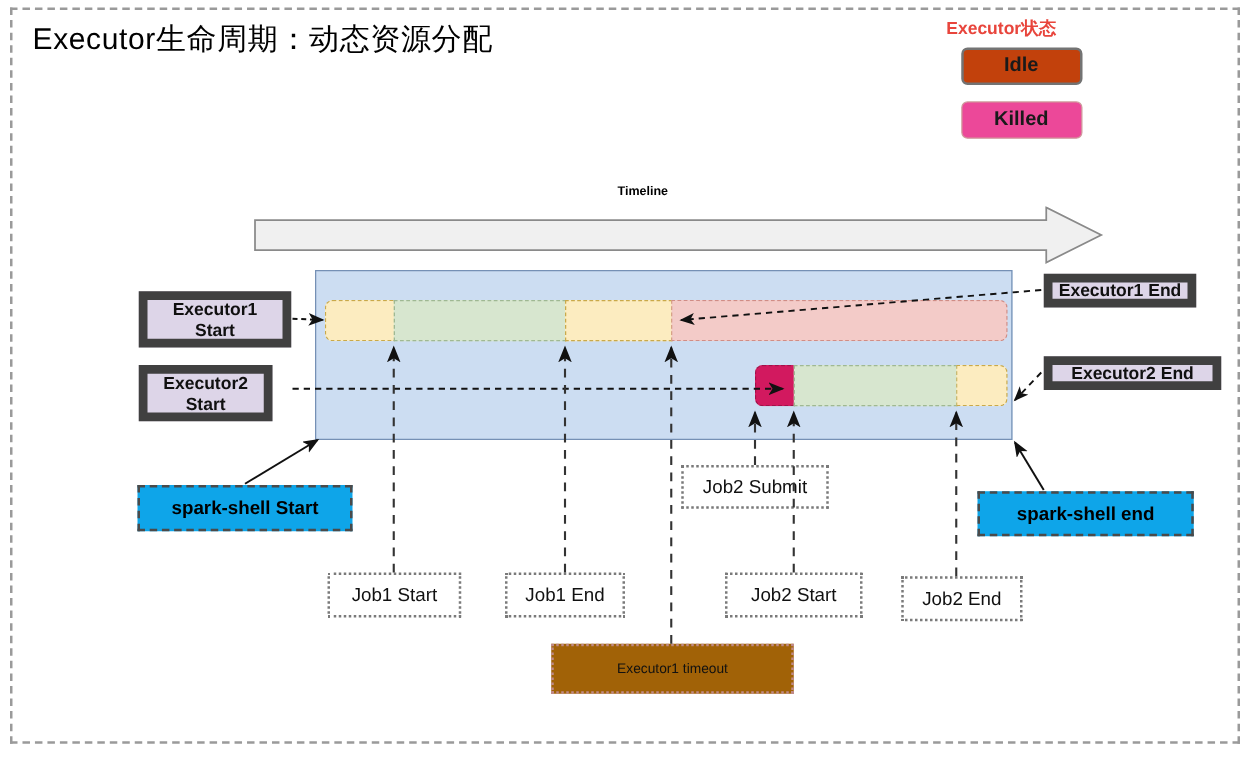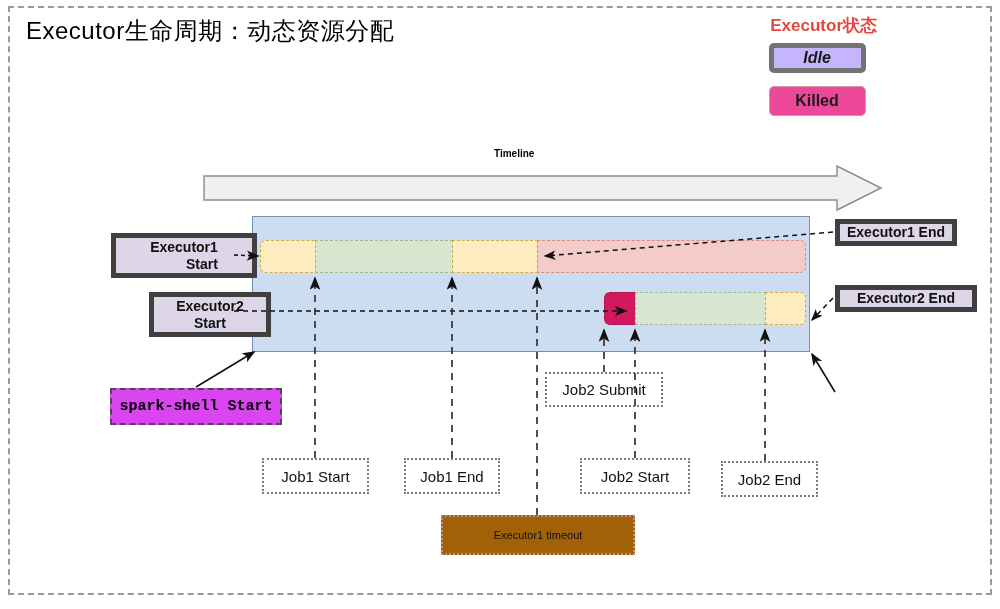--- a/index.html
+++ b/index.html
@@ -39,42 +39,42 @@
     white-space: nowrap;
   }
   
   .legend {
     position: absolute;
     left: 757px;
     top: 14px;
     width: 120px;
   }
   .legend-title {
-    font-size: 17px;
+    font-size: 14px;
     font-weight: bold;
     color: #e8453c;
-    text-align: right;
+    text-align: left;
     margin-bottom: 6px;
     white-space: nowrap;
   }
   .legend-chip {
     width: 97px;
     height: 30px;
     margin: 0 auto 13px auto;
     border-radius: 5px;
     display: flex;
     align-items: center;
     justify-content: center;
     font-size: 16px;
     font-weight: bold;
     color: #1a1a1a;
     box-sizing: border-box;
   }
   .chip-busy   { background: #cfe2cd; border: 1px solid #a9bfa6; }
-  .chip-idle   { background: #c4b5fd; border: 5px solid #737373; font-style: italic; }
+  .chip-idle   { background: #c2410c; border: 2px solid #737373; }
   .chip-killed { background: #ec4899; border: 1px solid #cf9a9c; }
 
   
   .timeline-label {
     position: absolute;
     left: 494px;
     top: 148px;
     font-size: 10px;
     font-weight: bold;
     color: #000;
@@ -105,21 +105,21 @@
   .seg-busy   { background: #d7e6cf; border: 1px dashed #9fb893; }
   .seg-killed { background: #f3cbc8; border: 1px dashed #d08d86; }
   .seg-kill-now { background: #d2195f; border: 1px dashed #a01248; }
   .seg-round-l { border-top-left-radius: 6px; border-bottom-left-radius: 6px; }
   .seg-round-r { border-top-right-radius: 6px; border-bottom-right-radius: 6px; }
 
   
   .purple-box {
     position: absolute;
     background: #ddd5e8;
-    border: 5px solid #404040;
+    border: 7px solid #404040;
     box-sizing: border-box;
     display: flex;
     align-items: center;
     justify-content: center;
     text-align: center;
     font-size: 14px;
     font-weight: bold;
     color: #101010;
     line-height: 1.2;
   }
@@ -131,31 +131,30 @@
     box-sizing: border-box;
     display: flex;
     align-items: center;
     justify-content: center;
     font-size: 15px;
     color: #111;
     white-space: nowrap;
   }
   .dash-box {
     position: absolute;
-    background: #d946ef;
+    background: #0ea5e9;
     border: 2px dashed #4a4a4a;
     box-sizing: border-box;
     display: flex;
     align-items: center;
     justify-content: center;
     font-size: 15px;
     font-weight: bold;
     color: #000;
     white-space: nowrap;
-    font-family: Liberation Mono, monospace;
   }
   .timeout-box {
     position: absolute;
     background: #a16207;
     border: 2px dotted #c08a88;
     box-sizing: border-box;
     display: flex;
     align-items: center;
     justify-content: center;
     font-size: 11px;
@@ -193,37 +192,38 @@
 
   <div class="seg seg-idle seg-round-l" style="left:260px; top:240px; width:56px;"></div>
   <div class="seg seg-busy" style="left:315px; top:240px; width:138px;"></div>
   <div class="seg seg-idle" style="left:452px; top:240px; width:86px;"></div>
   <div class="seg seg-killed seg-round-r" style="left:537px; top:240px; width:269px;"></div>
 
   <div class="seg seg-kill-now seg-round-l" style="left:604px; top:292px; width:32px;"></div>
   <div class="seg seg-busy" style="left:635px; top:292px; width:131px;"></div>
   <div class="seg seg-idle seg-round-r" style="left:765px; top:292px; width:41px;"></div>
 
-  <div class="purple-box" style="left:111px; top:233px; width:146px; height:45px;text-align:right;">
+  <div class="purple-box" style="left:111px; top:233px; width:122px; height:45px;">
     <span>
       <span>Executor1</span><br>
       <span>Start</span>
     </span>
   </div>
-  <div class="purple-box" style="left:111px; top:292px; width:122px; height:45px;margin-left:38px;">
+  <div class="purple-box" style="left:111px; top:292px; width:107px; height:45px;">
     <span>
       <span>Executor2</span><br>
       <span>Start</span>
     </span>
   </div>
 
   <div class="purple-box" style="left:835px; top:219px; width:122px; height:27px;">Executor1 End</div>
   <div class="purple-box" style="left:835px; top:285px; width:142px; height:27px;">Executor2 End</div>
 
   <div class="dash-box" style="left:110px; top:388px; width:172px; height:37px;">spark-shell Start</div>
+  <div class="dash-box" style="left:782px; top:393px; width:173px; height:36px;">spark-shell end</div>
 
   <div class="dot-box" style="left:262px; top:458px; width:107px; height:36px;">Job1 Start</div>
   <div class="dot-box" style="left:404px; top:458px; width:96px; height:36px;">Job1 End</div>
   <div class="dot-box" style="left:545px; top:372px; width:118px; height:35px;">Job2 Submit</div>
   <div class="dot-box" style="left:580px; top:458px; width:110px; height:36px;">Job2 Start</div>
   <div class="dot-box" style="left:721px; top:461px; width:97px; height:36px;">Job2 End</div>
 
   <div class="timeout-box" style="left:441px; top:515px; width:194px; height:40px;">Executor1 timeout</div>
 
   <svg class="connectors">

